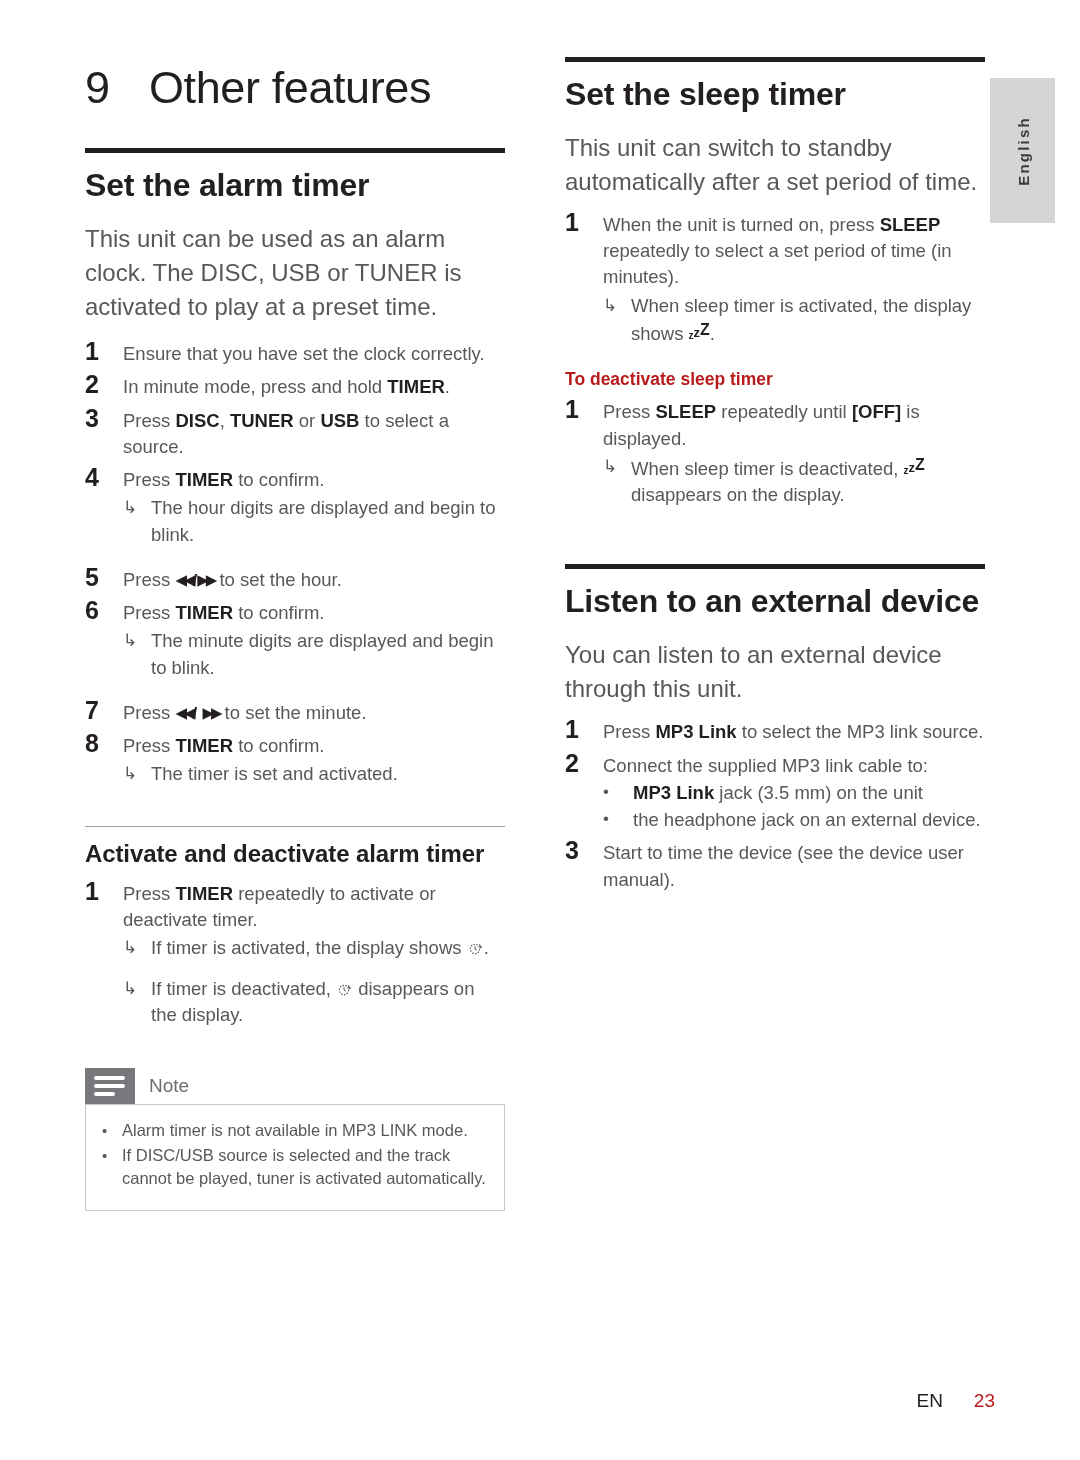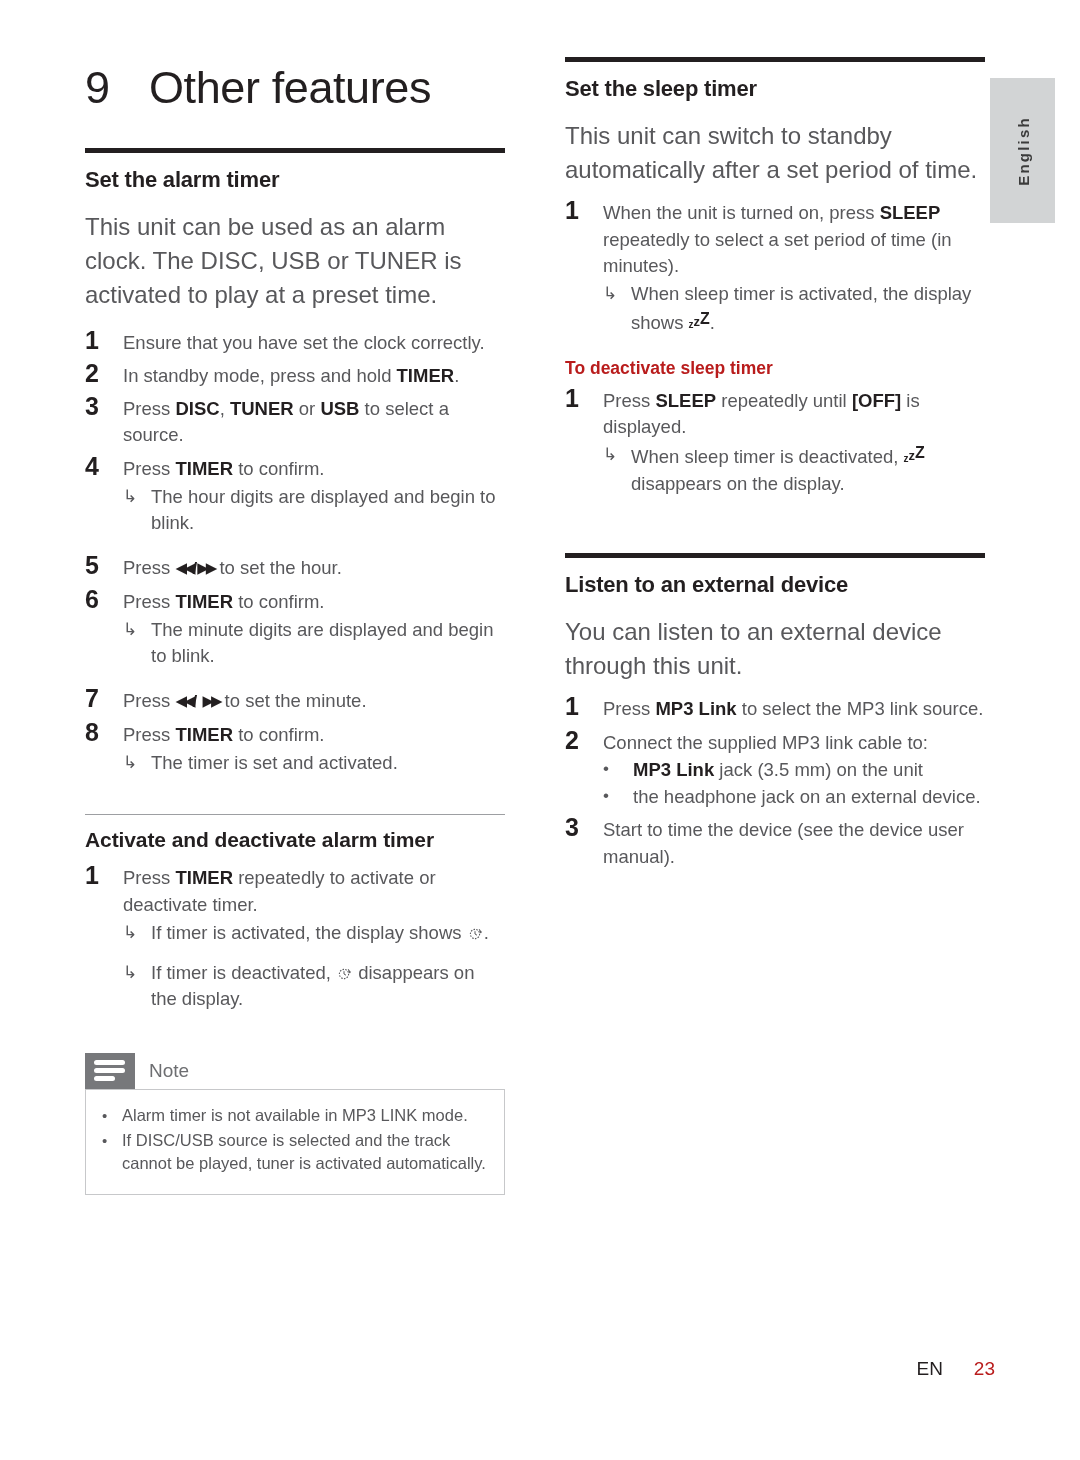--- a/index.html
+++ b/index.html
@@ -72,29 +72,29 @@
   }
   .rule-thin {
     height: 1px;
     background: #9d9fa2;
     width: 100%;
   }
 
   
   h2.sect {
     margin: 14px 0 0 0;
-    font-size: 22px;
+    font-size: 32px;
     font-weight: bold;
     color: #231f20;
     letter-spacing: -0.2px;
     line-height: 1.15;
   }
   h3.sub {
     margin: 13px 0 0 0;
-    font-size: 21px;
+    font-size: 24px;
     font-weight: bold;
     color: #231f20;
     letter-spacing: -0.1px;
   }
   h4.minor {
     margin: 0 0 0 0;
     font-size: 17.5px;
     font-weight: bold;
     color: #b91c1c;
   }
@@ -273,20 +273,21 @@
     display: flex;
     justify-content: flex-end;
     align-items: baseline;
     padding-right: 85px;
     box-sizing: border-box;
   }
   .footer-lang {
     font-size: 19px;
     color: #231f20;
     font-weight: normal;
+    margin-top: 32px;
   }
   .footer-page {
     font-size: 19px;
     color: #b91c1c;
     margin-left: 26px;
     min-width: 26px;
     text-align: right;
   }
 </style>
 </head>
@@ -316,21 +317,21 @@
     <div class="step">
       <div class="step-num">1</div>
       <div class="step-body">
         <span>Ensure that you have set the clock correctly.</span>
       </div>
     </div>
 
     <div class="step">
       <div class="step-num">2</div>
       <div class="step-body">
-        <span>In standby mode, press and hold </span><b>TIMER</b><span>.</span>
+        <span>In minute mode, press and hold </span><b>TIMER</b><span>.</span>
       </div>
     </div>
 
     <div class="step">
       <div class="step-num">3</div>
       <div class="step-body">
         <span>Press </span><b>DISC</b><span>, </span><b>TUNER</b><span> or </span><b>USB</b><span> to select a source.</span>
       </div>
     </div>
 

